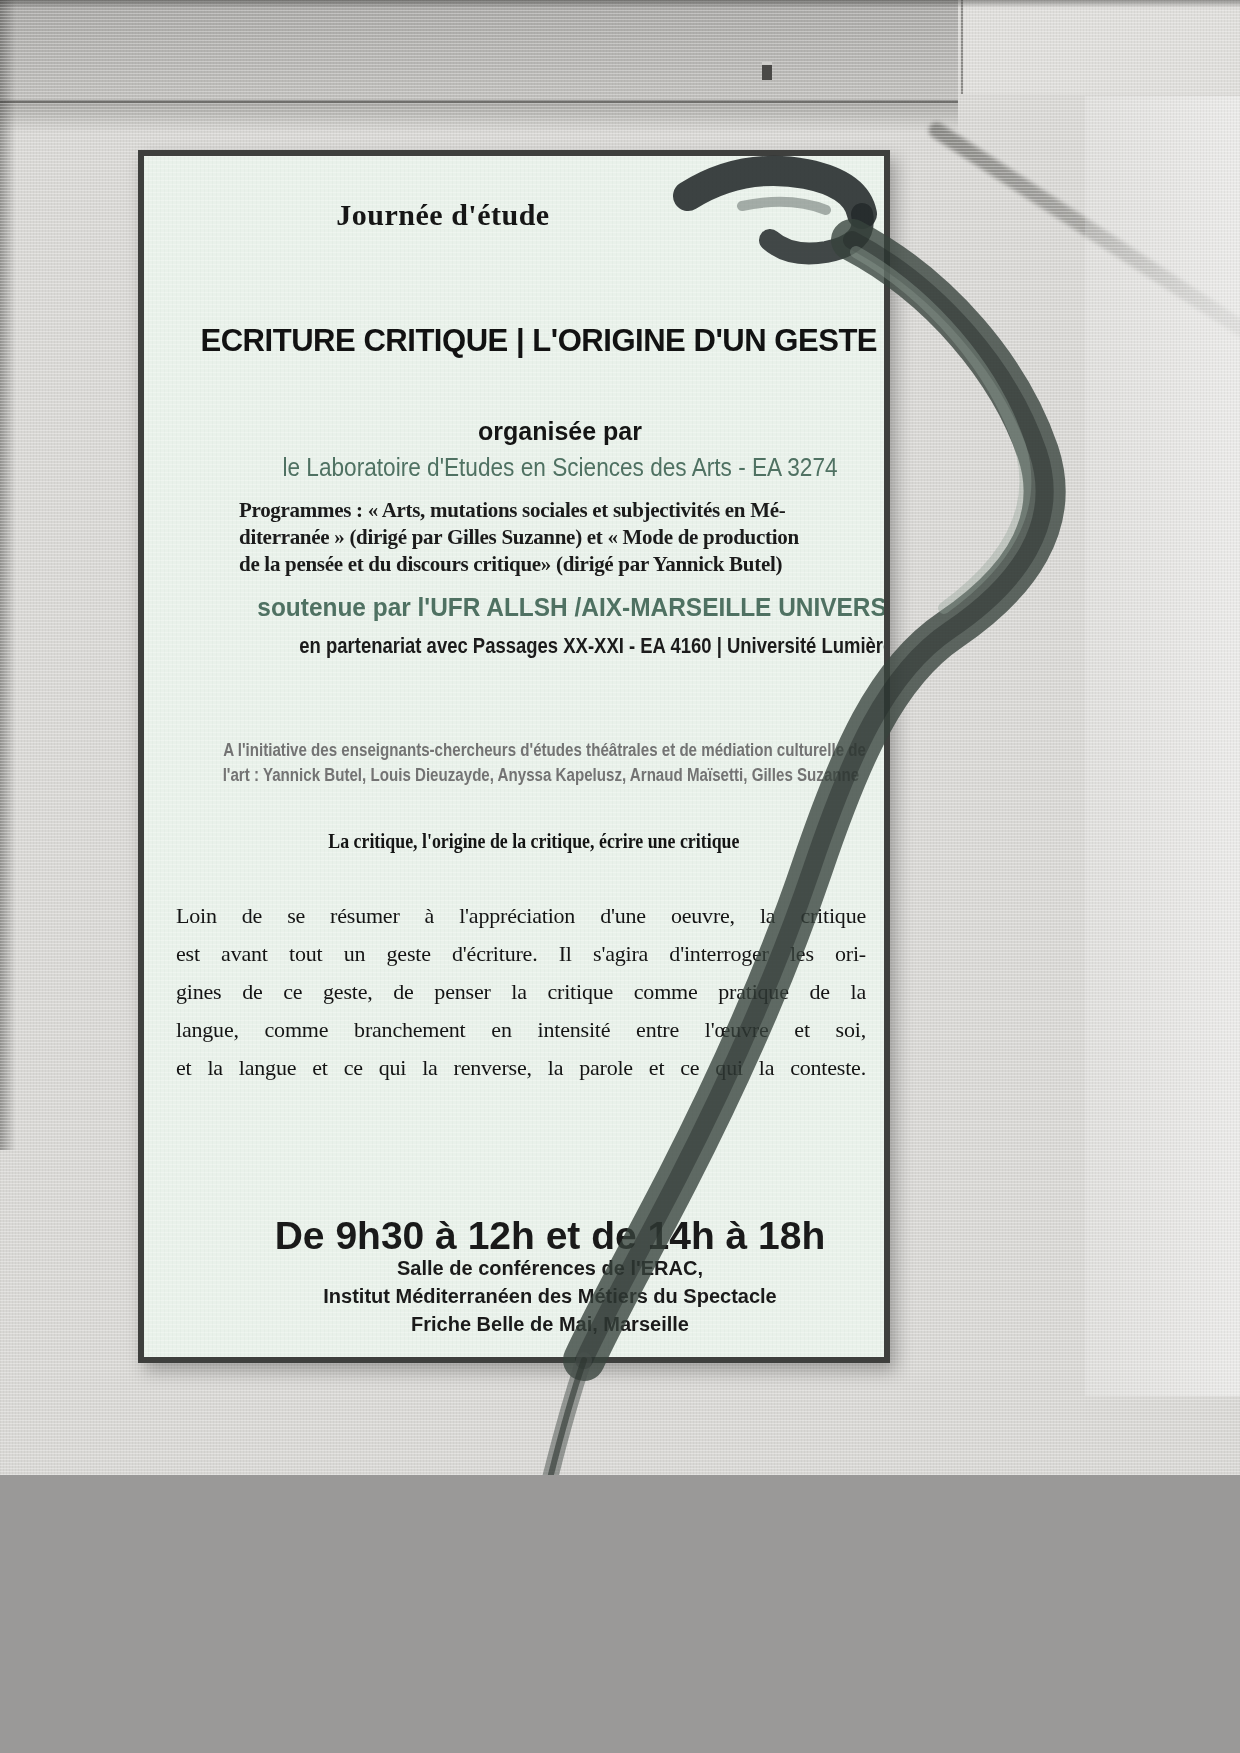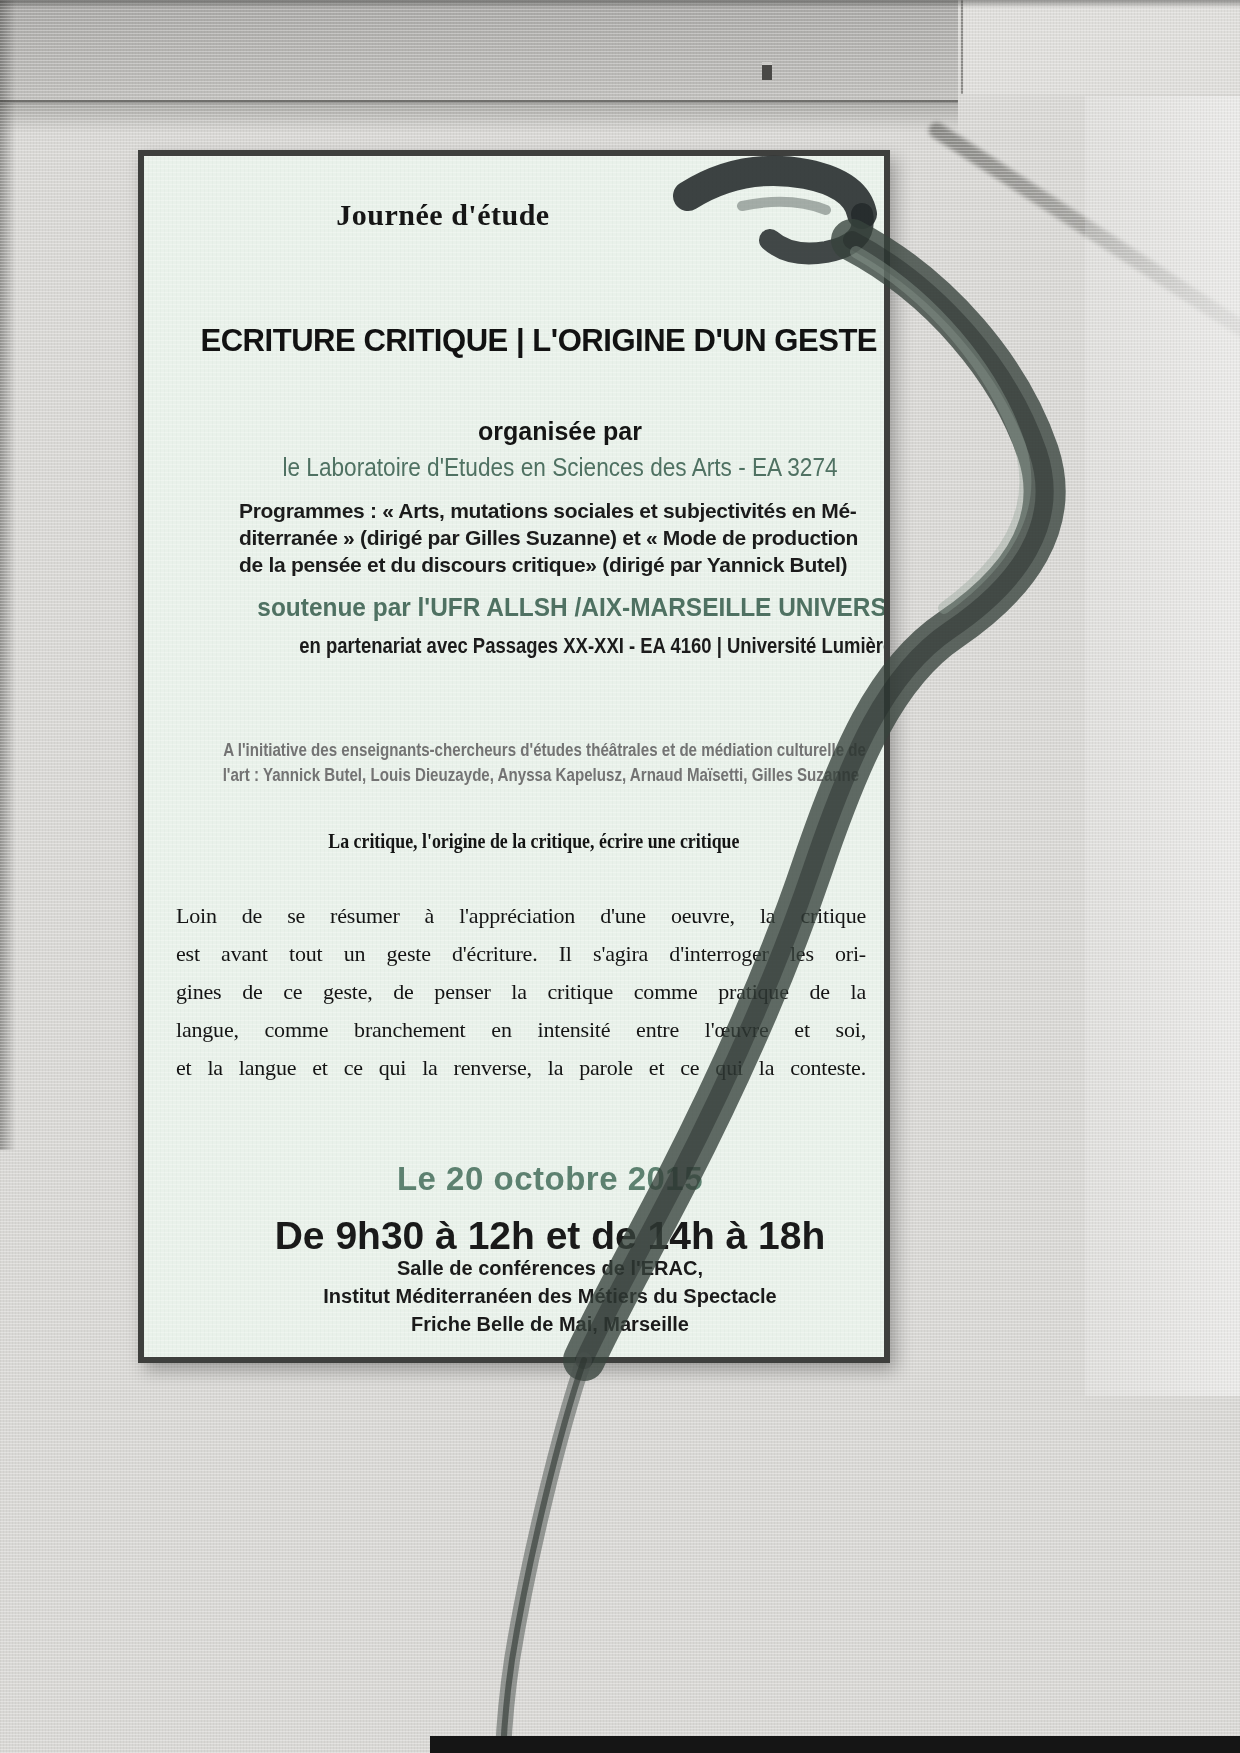--- a/index.html
+++ b/index.html
@@ -1,16 +1,16 @@
 <!DOCTYPE html>
 <html><head>
 <meta charset="utf-8">
 <style>
   html,body{margin:0;padding:0;background:#9a9998;}
-  .stage{position:relative;width:1240px;height:1753px;margin:0 auto;overflow:hidden;
+  .stage{position:relative;width:1240px;height:1475px;margin:0 auto;overflow:hidden;
     background:#d8d7d4;font-family:"Liberation Sans",sans-serif;}
   
   .stage::before{content:"";position:absolute;inset:0;z-index:1;pointer-events:none;
     background:
       repeating-linear-gradient(0deg, rgba(255,255,255,.30) 0 1px, rgba(0,0,0,0) 1px 3px),
       repeating-linear-gradient(90deg, rgba(120,120,115,.08) 0 1px, rgba(0,0,0,0) 1px 3px);}
   
   .wall-upper{position:absolute;left:0;top:0;width:958px;height:100px;z-index:0;
     background:linear-gradient(180deg,#a7a6a4,#bfbebb);border-bottom:3px solid #6f6e6b;}
   .wall-upper-right{position:absolute;left:961px;top:0;width:279px;height:94px;z-index:0;
@@ -42,21 +42,21 @@
 
   .kicker{top:42px;margin-right:142px;font-family:"Liberation Serif",serif;
     font-size:30px;font-weight:700;letter-spacing:.5px;color:#161616;}
   .title{top:166px;margin-left:46px;font-size:32px;font-weight:700;letter-spacing:-.5px;color:#121212;}
   .title .fit{transform:scaleX(.97);}
   .org-par{top:261px;margin-left:92px;font-size:25px;font-weight:700;color:#151515;}
   .organizer{top:296px;margin-left:92px;font-size:26px;font-weight:400;color:#4f7162;}
   .organizer .fit{transform:scaleX(.87);}
   .programs{position:absolute;left:95px;top:341px;width:650px;text-align:left;
     font-size:21px;font-weight:600;letter-spacing:-.3px;line-height:27px;color:#1b1b1b;}
-  .programs div{white-space:nowrap;}
+  .programs div{white-space:nowrap;font-family:Liberation Serif, serif;}
   .supported{top:436px;margin-left:92px;font-size:26px;font-weight:700;color:#4f7162;}
   .supported .fit{transform:scaleX(.94);}
   .partnership{top:477px;margin-left:92px;font-size:22px;font-weight:600;color:#1b1b1b;}
   .partnership .fit{transform:scaleX(.84);}
   .initiative{position:absolute;left:18px;right:2px;top:582px;text-align:center;
     font-size:18px;font-weight:700;line-height:25px;color:#737373;}
   .initiative div{white-space:nowrap;}
   .initiative .fit{transform:scaleX(.84);}
   .subtitle{top:673px;margin-left:40px;font-family:"Liberation Serif",serif;
     font-size:21px;font-weight:600;color:#141414;}
@@ -122,21 +122,20 @@
     <div class="pline subtitle">
       <span class="fit">La critique, l'origine de la critique, écrire une critique</span>
     </div>
     <div class="body-par">
       <div class="bline">Loin de se résumer à l'appréciation d'une oeuvre, la critique</div>
       <div class="bline">est avant tout un geste d'écriture. Il s'agira d'interroger les ori-</div>
       <div class="bline">gines de ce geste, de penser la critique comme pratique de la</div>
       <div class="bline">langue, comme branchement en intensité entre l'œuvre et soi,</div>
       <div class="bline">et la langue et ce qui la renverse, la parole et ce qui la conteste.</div>
     </div>
-    <div class="pline date">Le  20 octobre 2015</div>
     <div class="pline time">De 9h30 à 12h et de 14h à 18h</div>
     <div class="venue">
       <div>Salle de conférences de l'ERAC,</div>
       <div>Institut Méditerranéen des Métiers du Spectacle</div>
       <div>Friche Belle de Mai, Marseille</div>
     </div>
   </section>
 
   <svg class="ribbon" viewBox="0 0 1240 1753" width="1240" height="1753">
     <g fill="none" stroke-linecap="round">

